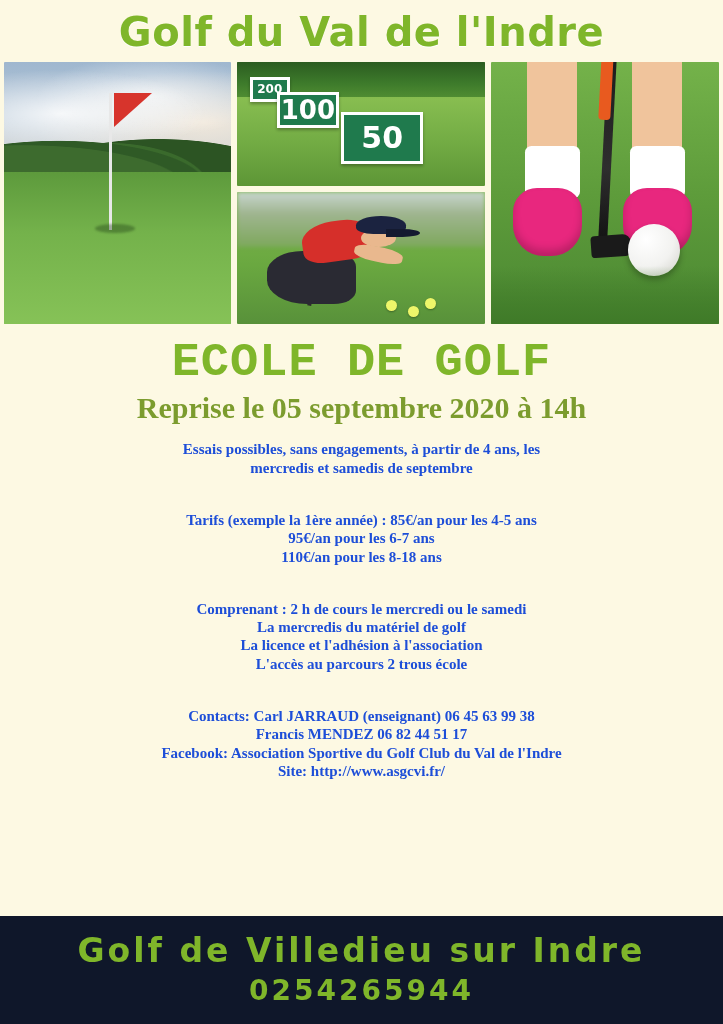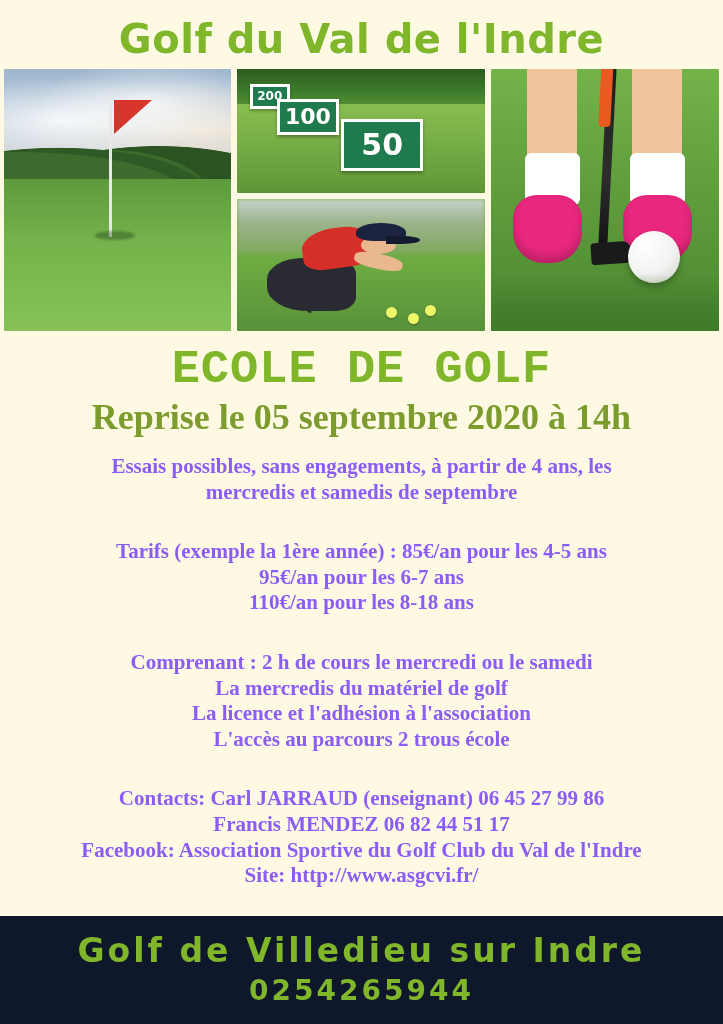--- a/index.html
+++ b/index.html
@@ -22,21 +22,21 @@
     box-sizing: border-box;
   }
   
   .title {
     text-align: center;
     color: #7fb62a;
     font-family: "DejaVu Sans", sans-serif;
     font-weight: bold;
     font-size: 40px;
     letter-spacing: 0.5px;
-    padding-top: 17px;
+    padding-top: 10px;
     line-height: 1.1;
     text-shadow: 0 1px 0 #ffffff;
   }
   
   .photos {
     margin-top: 8px;
     display: flex;
     gap: 6px;
     padding: 0 4px;
     height: 262px;
@@ -110,21 +110,21 @@
     border: 3px solid #ffffff;
     color: #ffffff;
     font-family: "DejaVu Sans", sans-serif;
     font-weight: bold;
     display: flex;
     align-items: center;
     justify-content: center;
     box-shadow: 0 2px 3px rgba(0,0,0,0.3);
   }
   .p2 .sign-50 { left: 42%; top: 40%; width: 76px; height: 46px; font-size: 30px; }
-  .p2 .sign-100 { left: 16%; top: 24%; width: 56px; height: 30px; font-size: 22px; }
+  .p2 .sign-100 { left: 16%; top: 24%; width: 56px; height: 30px; font-size: 26px; }
   .p2 .sign-200 { left: 5%;  top: 12%; width: 34px; height: 19px; font-size: 12px; }
   
   .p3 {
     background: linear-gradient(to bottom, #7fb84e 0%, #6aa840 55%, #58913a 100%);
   }
   .p3 .bg-blur {
     position: absolute; left: 0; top: 0; width: 100%; height: 42%;
     background: linear-gradient(to bottom, #c8d6cf 0%, #9fb58f 40%, #7da85c 100%);
     filter: blur(2px);
   }
@@ -221,28 +221,28 @@
     font-family: Liberation Mono, monospace;
     font-weight: bold;
     font-size: 47px;
     margin-top: 14px;
     letter-spacing: 1px;
     line-height: 1.05;
   }
   .subhead {
     color: #7c9c2e;
     font-weight: bold;
-    font-size: 36px;
+    font-size: 30px;
     margin-top: 4px;
     line-height: 1.1;
   }
   .para {
-    color: #8b5cf6;
-    font-weight: bold;
-    font-size: 21px;
+    color: #1d4ed8;
+    font-weight: bold;
+    font-size: 15px;
     line-height: 1.22;
     margin-top: 16px;
   }
   .para.tight { margin-top: 34px; }
   .para .line { display: block; }
   
   .footer {
     position: absolute;
     left: 0; bottom: 0;
     width: 100%;
@@ -347,21 +347,21 @@
     </div>
 
     <div class="para tight">
       <span class="line">Comprenant : 2 h de cours le mercredi ou le samedi</span>
       <span class="line">La mercredis du matériel de golf</span>
       <span class="line">La licence et l'adhésion à l'association</span>
       <span class="line">L'accès au parcours 2 trous école</span>
     </div>
 
     <div class="para tight">
-      <span class="line">Contacts:  Carl JARRAUD (enseignant) 06 45 27 99 86</span>
+      <span class="line">Contacts:  Carl JARRAUD (enseignant) 06 45 63 99 38</span>
       <span class="line">Francis MENDEZ  06 82 44 51 17</span>
       <span class="line">Facebook: Association Sportive du Golf Club du Val de l'Indre</span>
       <span class="line">Site: http://www.asgcvi.fr/</span>
     </div>
 
   </div>
 
   <div class="footer">
     <div class="footer-title">Golf de Villedieu sur Indre</div>
     <div class="footer-phone">0254265944</div>

